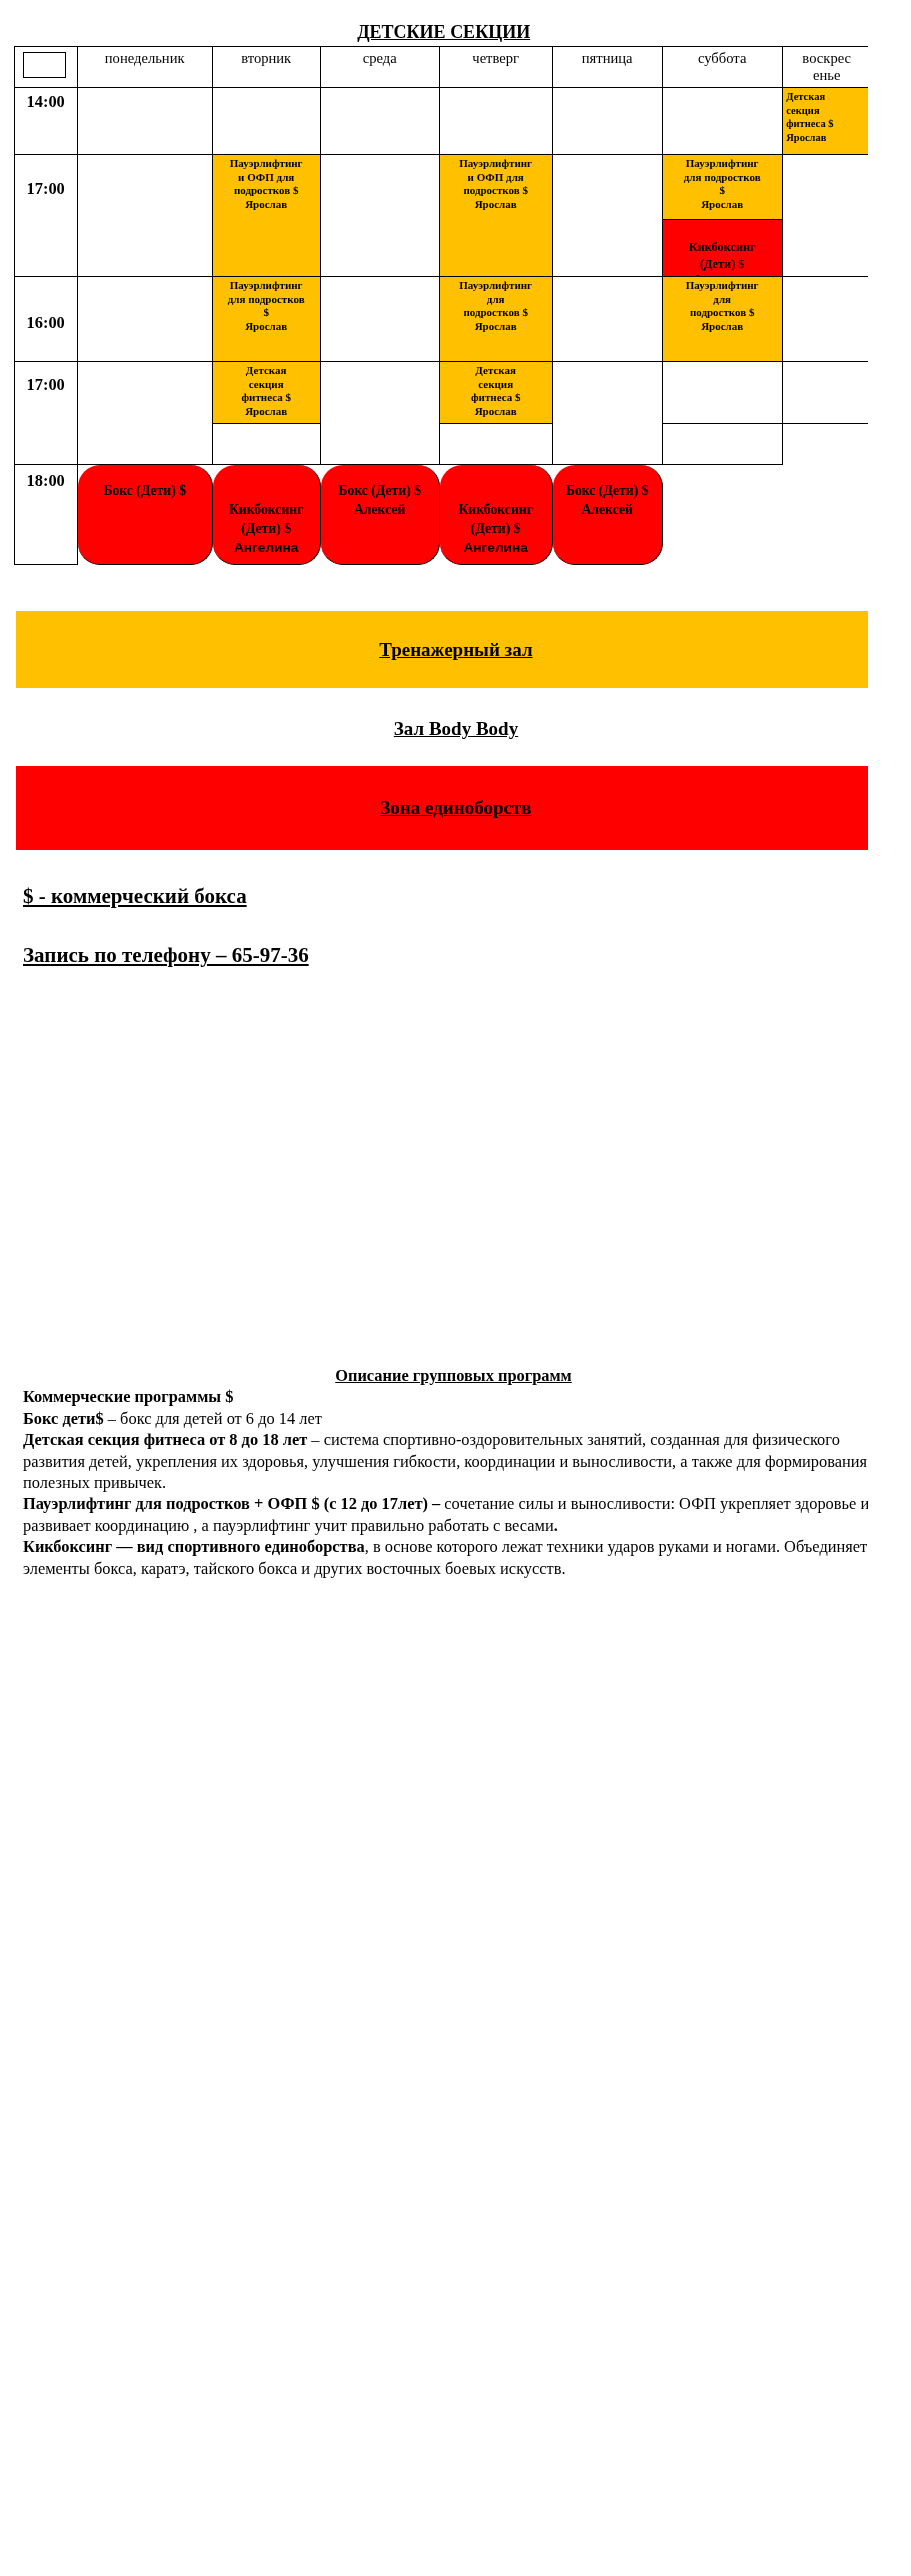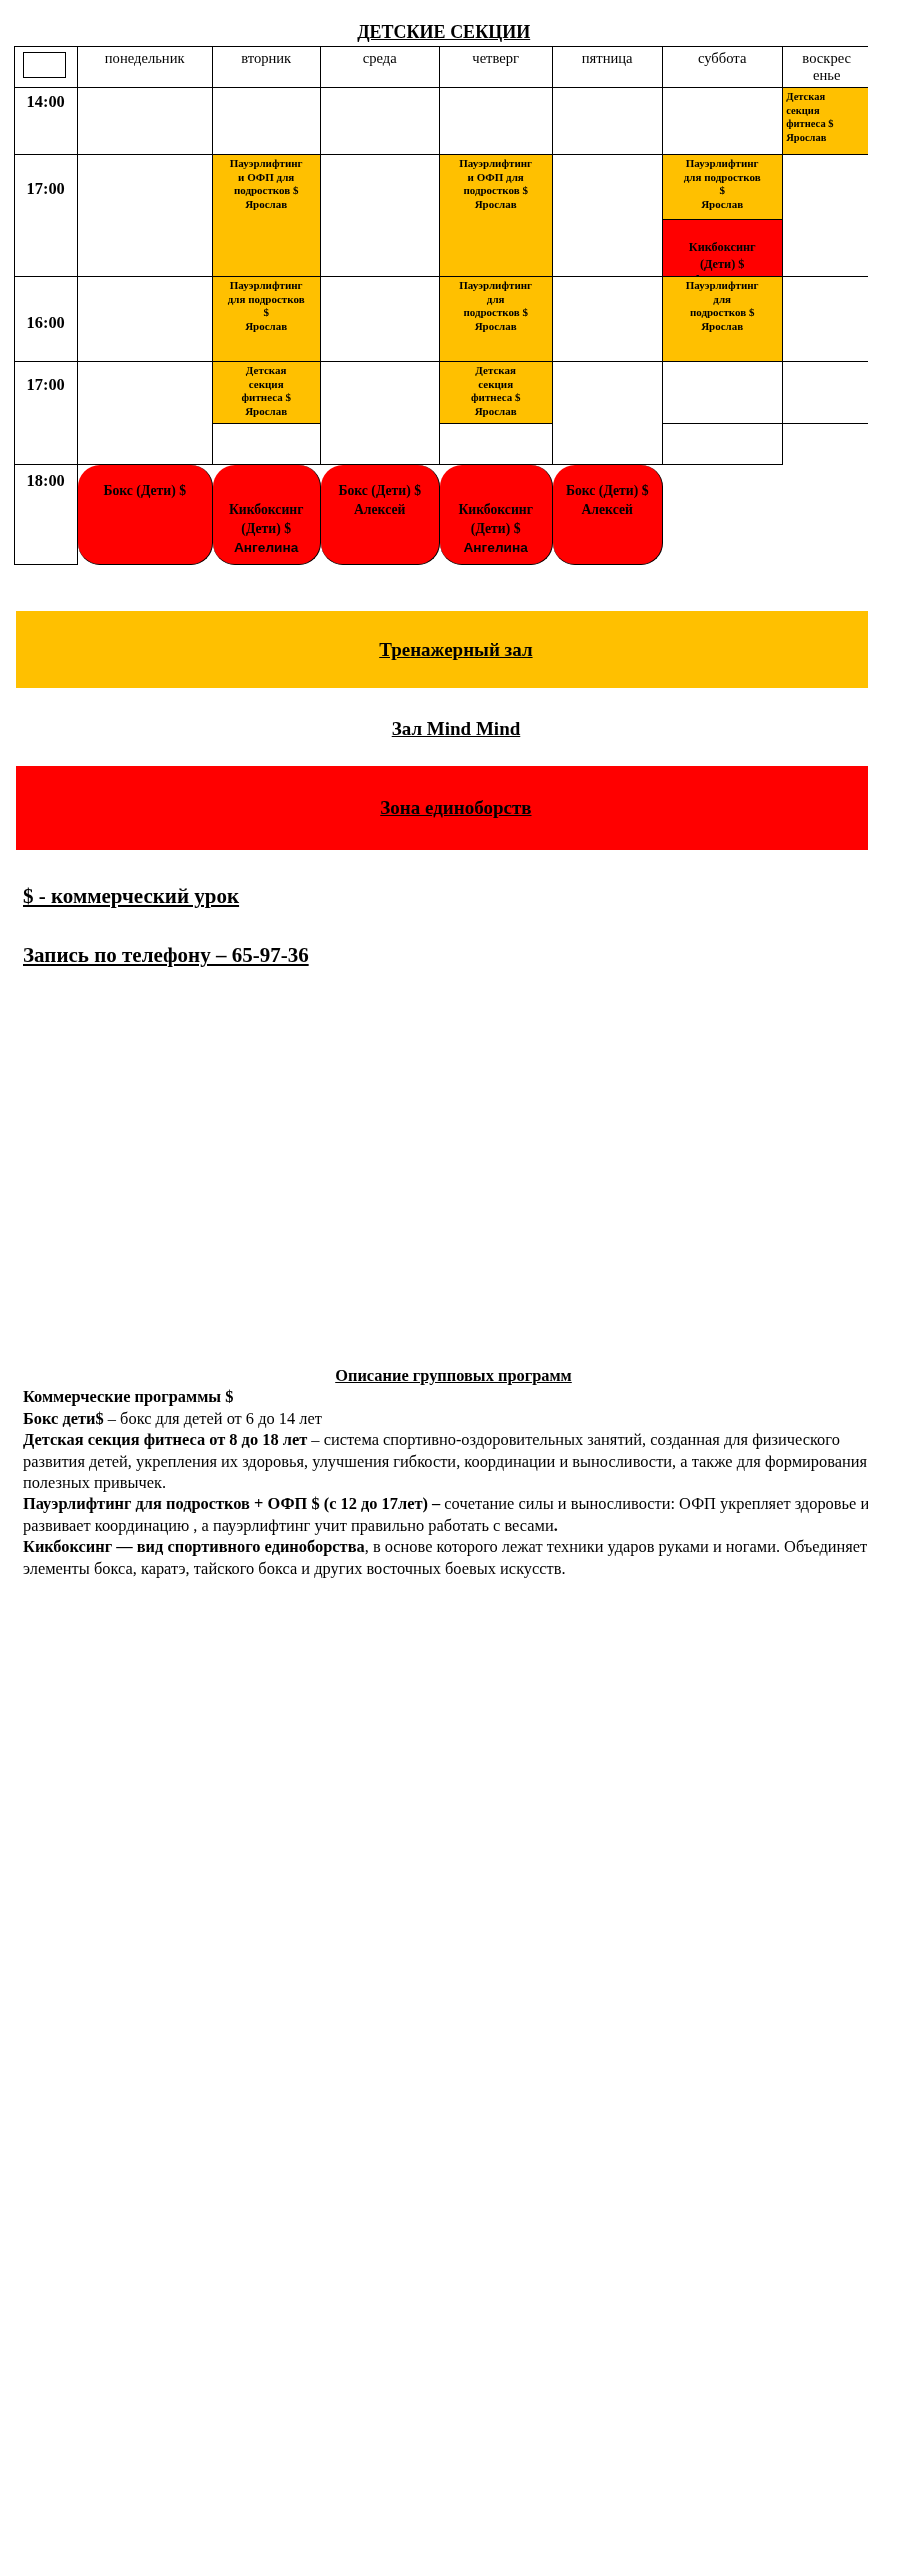--- a/index.html
+++ b/index.html
@@ -161,28 +161,28 @@
     </div>
     <div class="c r r-18" style="grid-area:8/6/9/7">Бокс (Дети) $
 Алексей</div>
   </div>
 
   <div class="banner banner-gym">
     <span class="banner-text">Тренажерный зал</span>
   </div>
 
   <div class="mindbody">
-    <span class="u">Зал Mind Mind</span>
+    <span class="u">Зал Body Body</span>
   </div>
 
   <div class="banner banner-martial">
     <span class="banner-text">Зона единоборств</span>
   </div>
 
-  <div class="note note-commercial">$ - коммерческий урок</div>
+  <div class="note note-commercial">$ - коммерческий бокса</div>
   <div class="note note-phone">Запись по телефону – 65-97-36</div>
 
   <div class="desc">
     <p class="desc-heading">Описание групповых программ</p>
     <p class="desc-sub">Коммерческие программы $</p>
     <p><span class="b">Бокс дети$</span><span> – бокс для детей от 6 до 14 лет</span><span class="b"></span></p>
     <p><span class="b">Детская секция фитнеса от 8 до 18 лет</span><span> – система спортивно-оздоровительных занятий, созданная для физического развития детей, укрепления их здоровья, улучшения гибкости, координации и выносливости, а также для формирования полезных привычек.</span><span class="b"></span></p>
     <p><span class="b">Пауэрлифтинг для подростков + ОФП  $ (с 12 до 17лет) – </span><span>сочетание силы и выносливости: ОФП укрепляет здоровье и развивает координацию , а пауэрлифтинг учит правильно работать с весами</span><span class="b">.</span></p>
     <p><span class="b">Кикбоксинг — вид спортивного единоборства</span><span>, в основе которого лежат техники ударов руками и ногами. Объединяет элементы бокса, каратэ, тайского бокса и других восточных боевых искусств.</span><span class="b"></span></p>
   </div>

